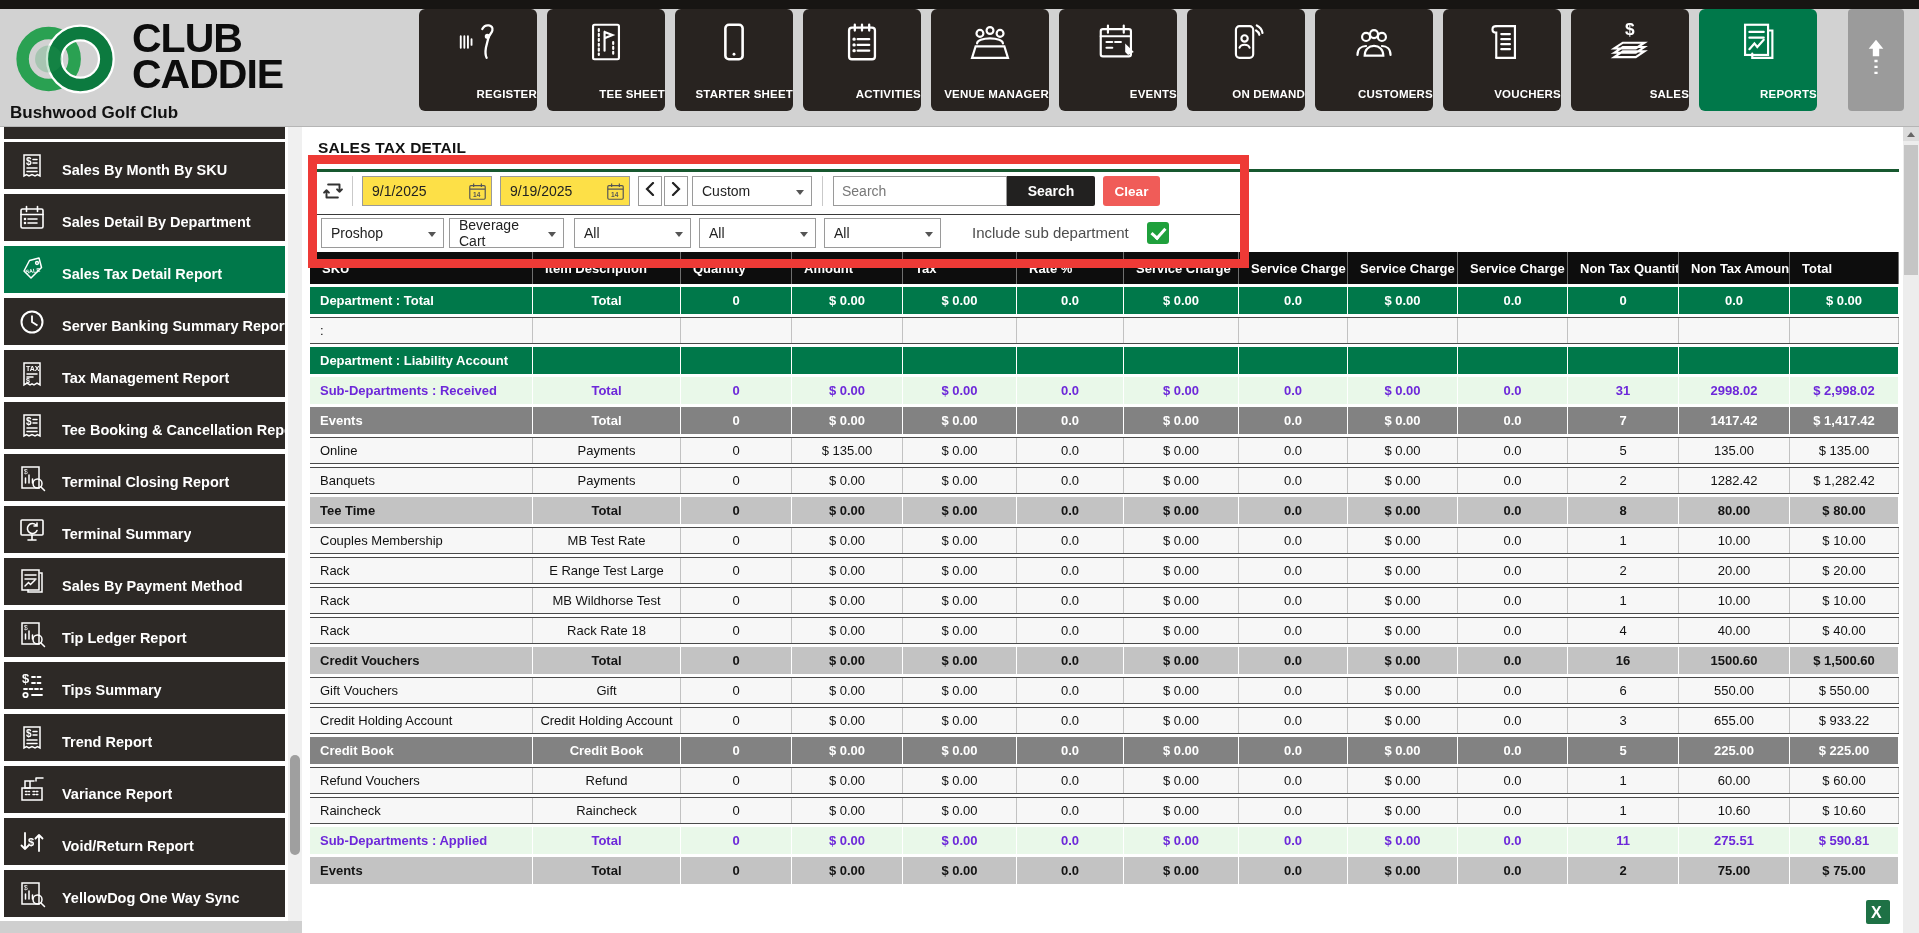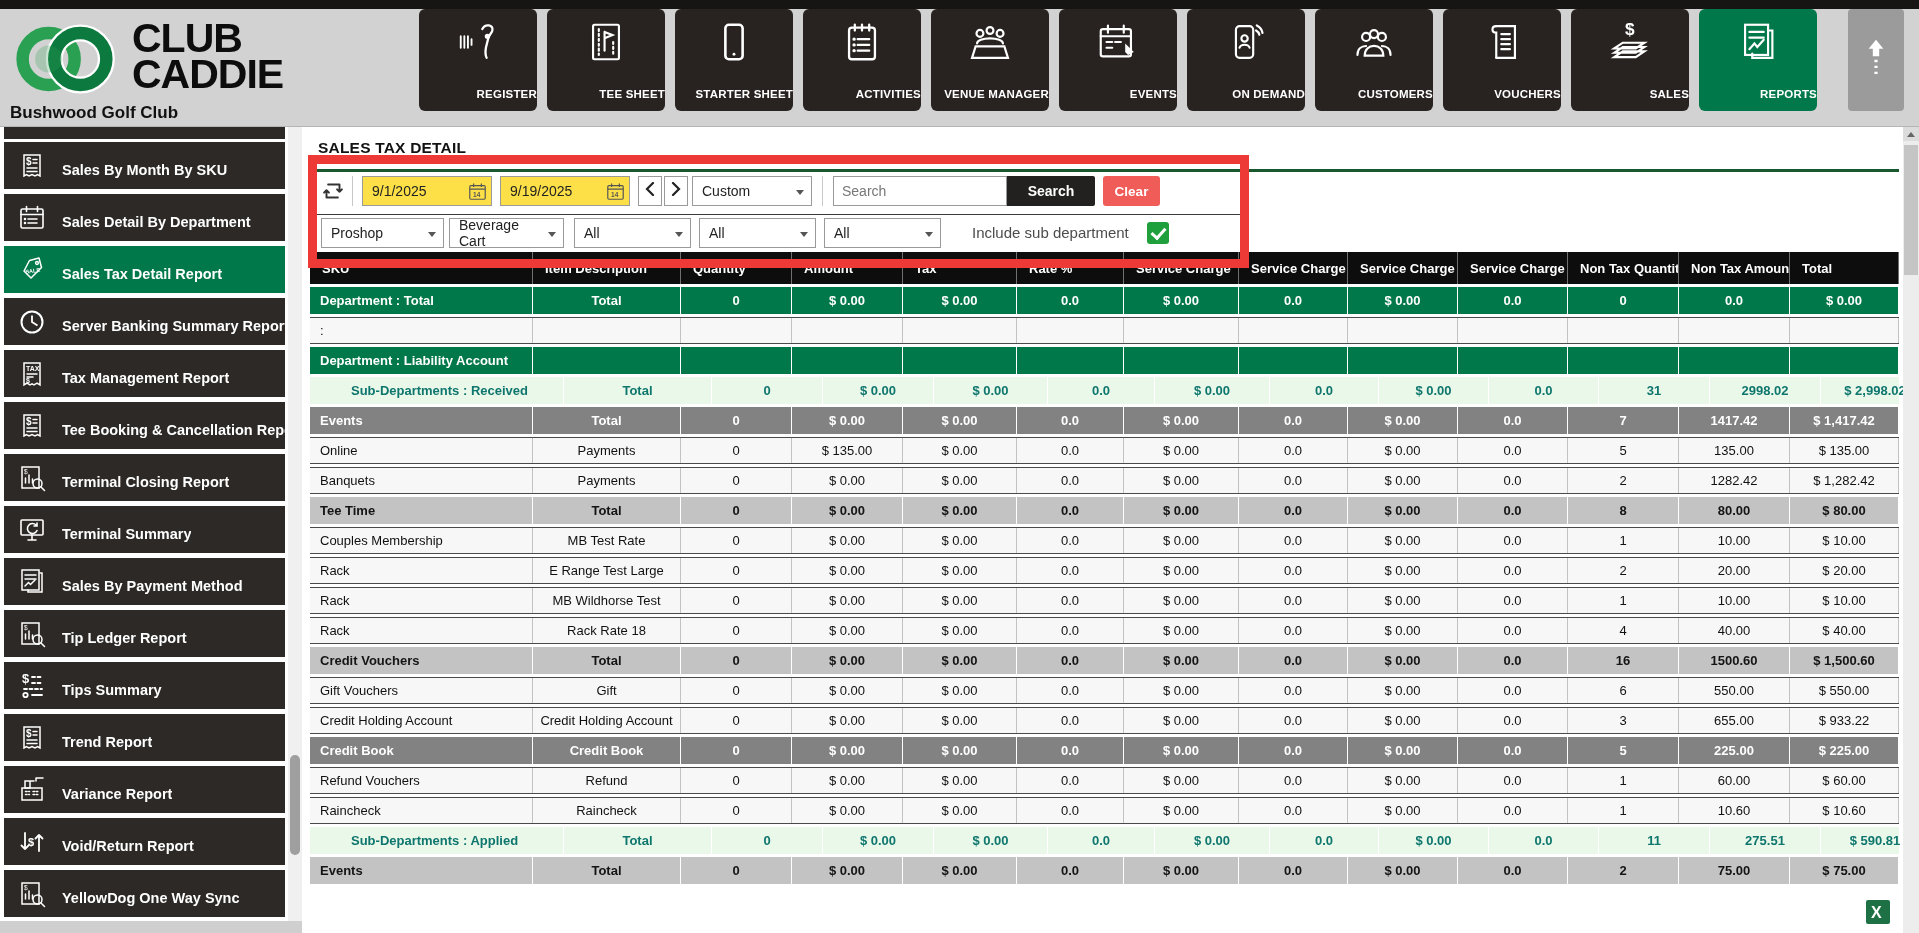--- a/index.html
+++ b/index.html
@@ -66,21 +66,21 @@
   .thead .tcell { justify-content:flex-start; padding-left:12px; font-weight:bold; border-right:1px solid #6f6f6f; font-size:13px; }
   .trow { height:27px; margin-bottom:3px; }
   .tcell { display:flex; align-items:center; justify-content:center; font-size:13px; overflow:hidden; white-space:nowrap; flex:none; }
   .tcell.left { justify-content:flex-start; padding-left:10px; }
   .c0{width:223px}.c1{width:148px}.c2{width:111px}.c3{width:111px}.c4{width:114px}.c5{width:107px}.c6{width:115px}
   .c7{width:109px}.c8{width:110px}.c9{width:110px}.c10{width:111px}.c11{width:111px}.c12{width:109px}
   .row-white { background:#f7f7f7; color:#111; border-top:1px solid #4a4a4a; border-bottom:1px solid #4a4a4a; }
   .row-white .tcell { border-right:1px solid #c2c2c2; }
   .row-green { background:#00784a; color:#fff; font-weight:bold; }
   .row-green .tcell, .row-lightgreen .tcell, .row-darkgray .tcell, .row-lightgray .tcell { border-right:1px solid #fff; }
-  .row-lightgreen { background:#e9f8e9; color:#0f766e; font-weight:bold;padding-left:31px; }
+  .row-lightgreen { background:#e9f8e9; color:#6d28d9; font-weight:bold; }
   .row-darkgray { background:#828282; color:#fff; font-weight:bold; }
   .row-lightgray { background:#c3c3c3; color:#141414; font-weight:bold; }
 
   
   .red-annot { position:absolute; left:6px; top:28px; width:941px; height:113px; border:9px solid #ee3a36; z-index:40; pointer-events:none; }
   .excel-ic { position:absolute; left:1563px; top:772px; width:26px; height:26px; cursor:pointer; z-index:10; }
   .right-scroll { position:absolute; left:1601px; top:0; width:16px; height:806px; background:#ededed; }
   .rs-up { position:absolute; left:0; top:0; width:16px; height:14px; background:#dcdcdc; display:flex; align-items:center; justify-content:center; }
   .rs-up::after { content:""; width:0; height:0; border-left:4px solid transparent; border-right:4px solid transparent; border-bottom:5px solid #666; }
   .rs-thumb { position:absolute; left:1px; top:18px; width:14px; height:130px; background:#c5c5c5; }

